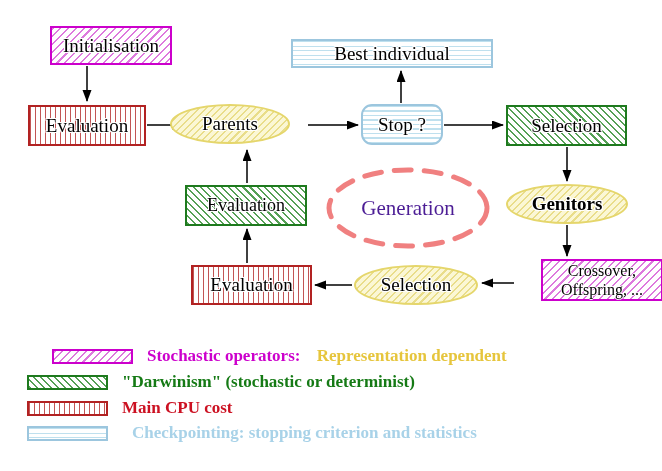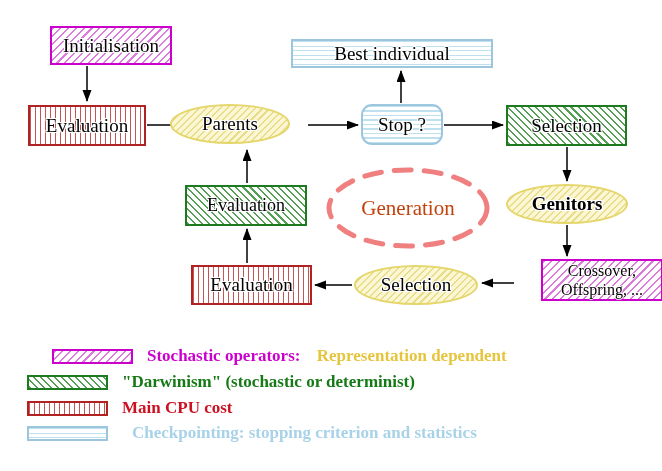--- a/index.html
+++ b/index.html
@@ -24,21 +24,21 @@
   .p-green{background:repeating-linear-gradient(45deg,#55a055 0,#55a055 1.5px,#ffffff 1.5px,#ffffff 5px);border:2px solid #1e7a1e;}
   .p-cyan{background:repeating-linear-gradient(180deg,#bfe0ee 0,#bfe0ee 1.2px,#ffffff 1.2px,#ffffff 4.5px);border:2px solid #9cc6de;}
   .p-yellow{background:repeating-linear-gradient(135deg,#e9dd8a 0,#e9dd8a 1.5px,#fbf7d5 1.5px,#fbf7d5 5px);border:2px solid #e5d66b;}
   .ellipse{border-radius:50%;}
   .rounded{border-radius:11px;}
   
   .generation{position:absolute;left:325px;top:166px;width:166px;height:84px;z-index:2;}
   .generation .glabel{
     position:absolute;left:0;top:0;width:100%;height:100%;
     display:flex;align-items:center;justify-content:center;
-    color:#c2410c;font-size:21px;
+    color:#4c1d95;font-size:21px;
   }
   
   .legend-row{position:absolute;left:27px;z-index:2;display:flex;align-items:center;}
   .swatch{width:81px;height:15px;box-sizing:border-box;flex:none;}
   .legend-text{margin-left:14px;font-size:17px;font-weight:bold;white-space:nowrap;}
   .c-magenta{color:#cc00cc;}
   .c-gold{color:#e6c53c;margin-left:12px;}
   .c-green{color:#157a15;}
   .c-red{color:#cc1122;}
   .c-blue{color:#a8d2e8;margin-left:24px;}

